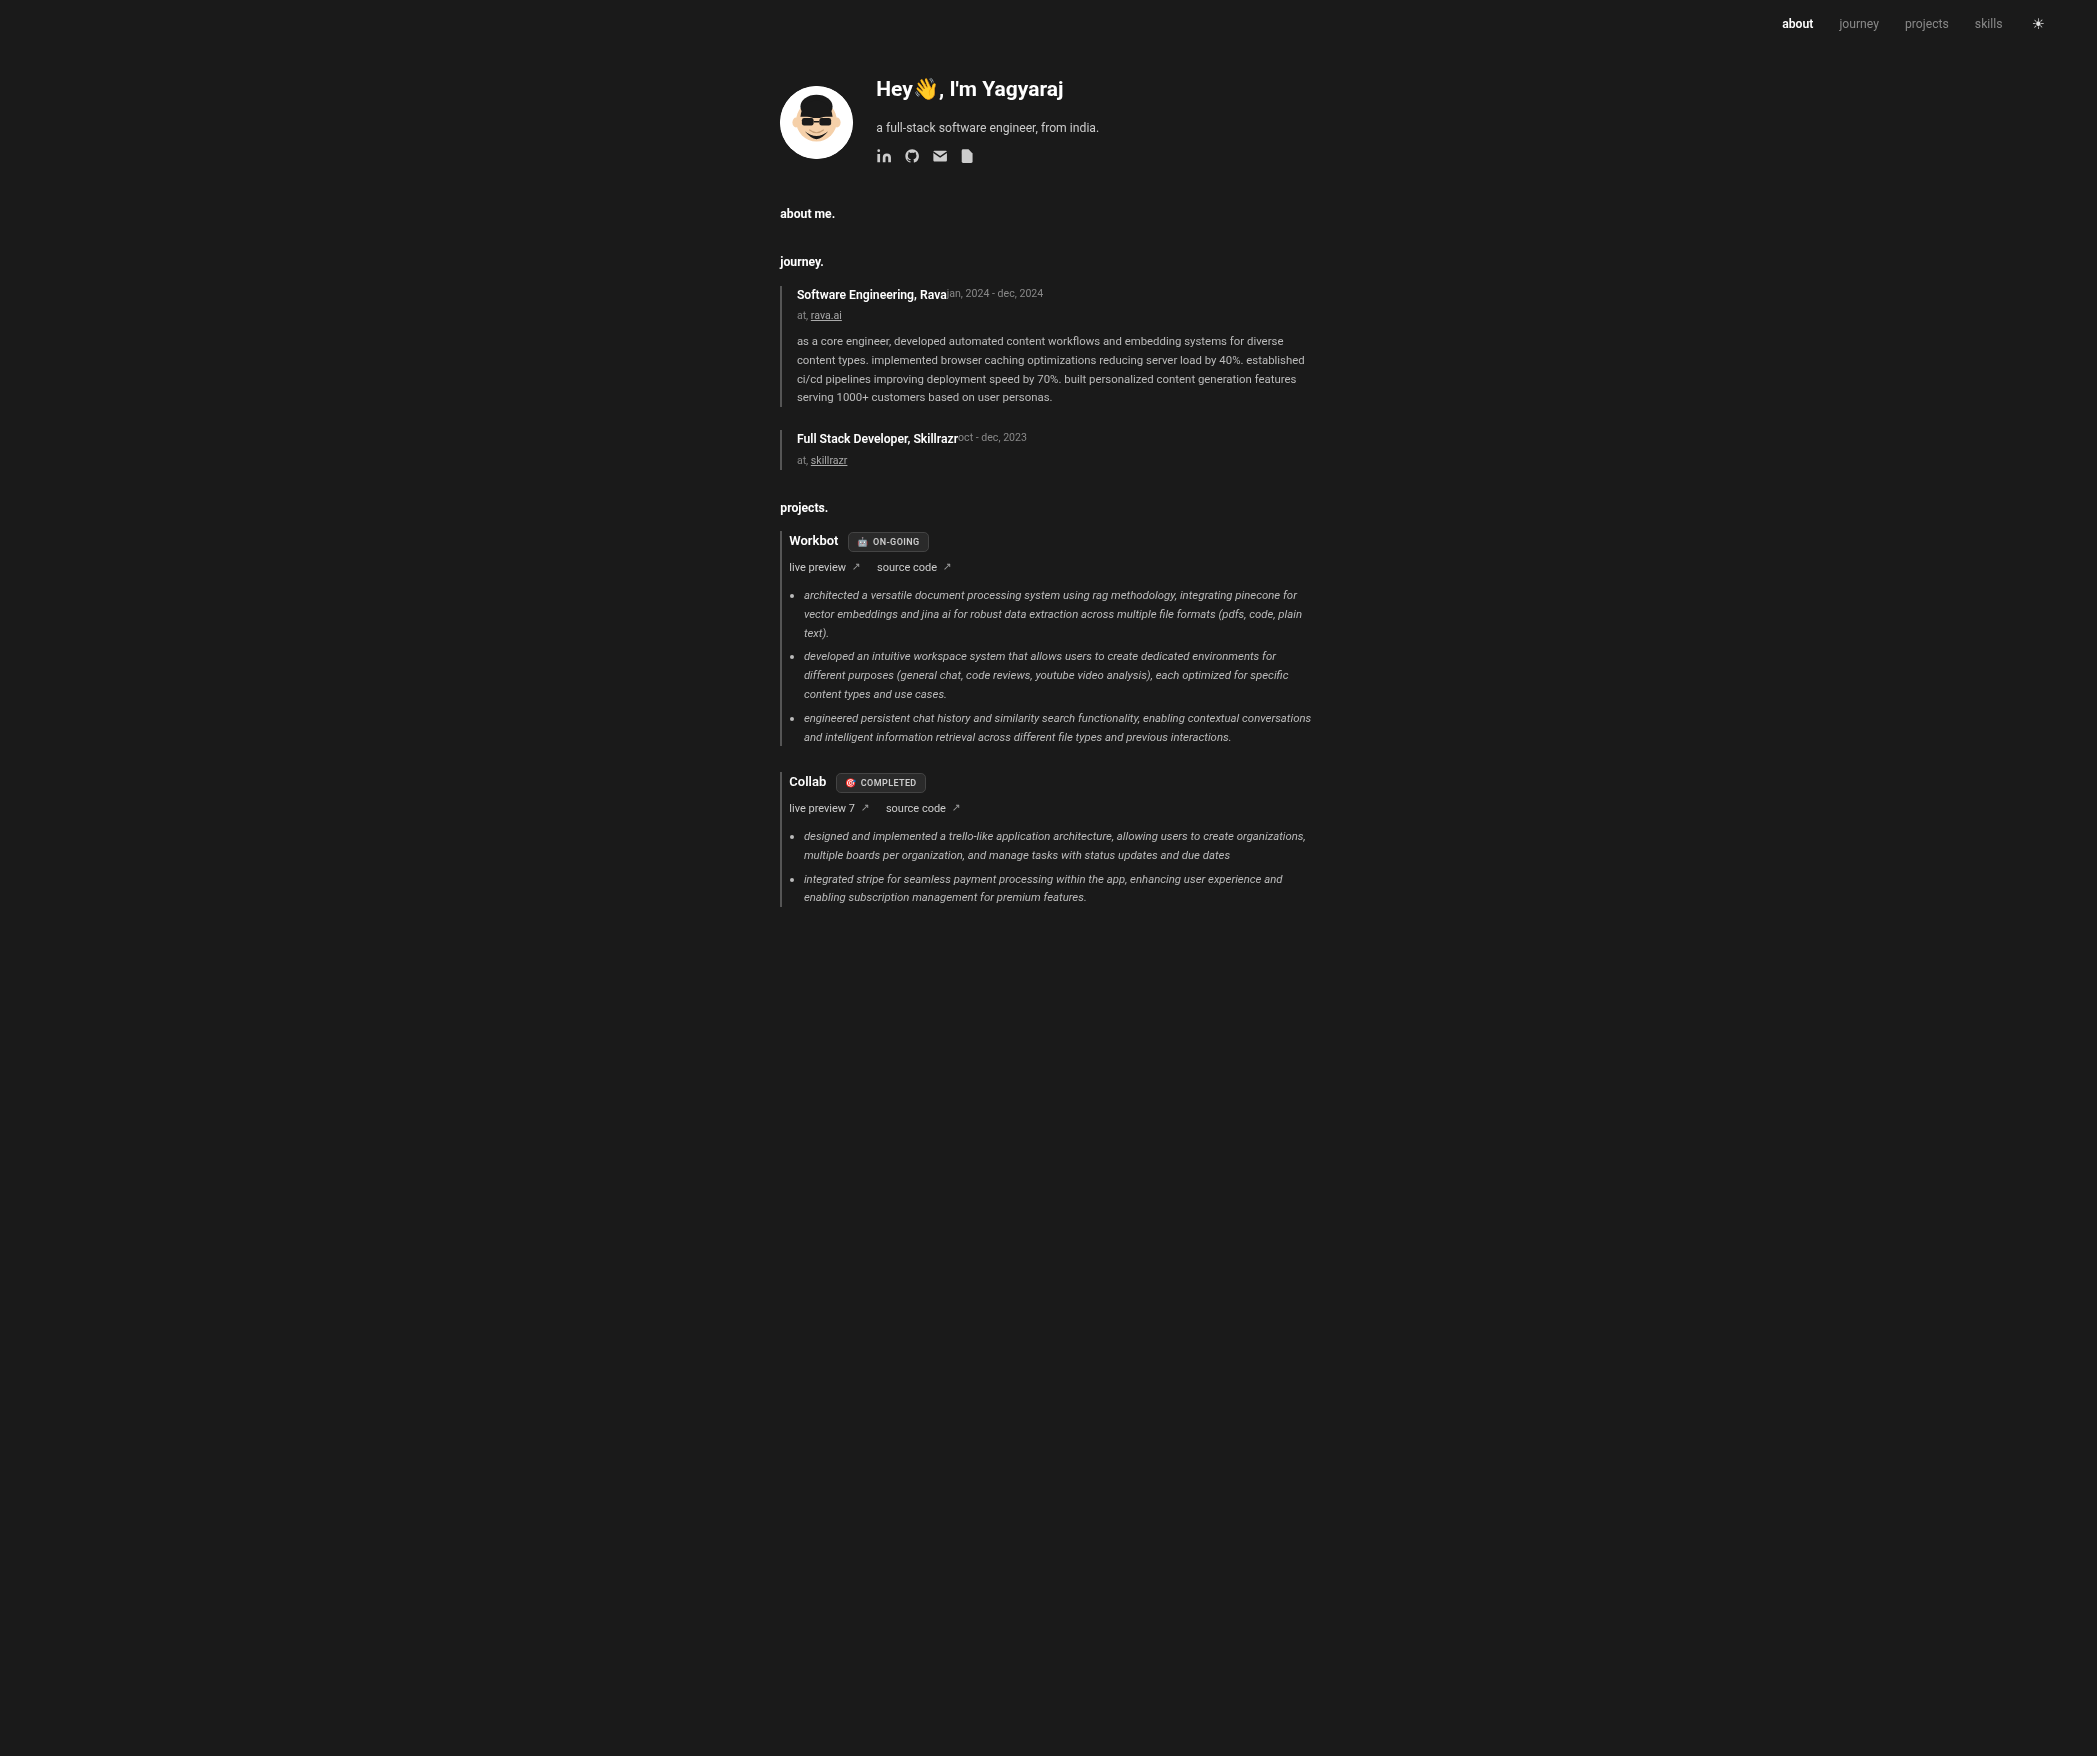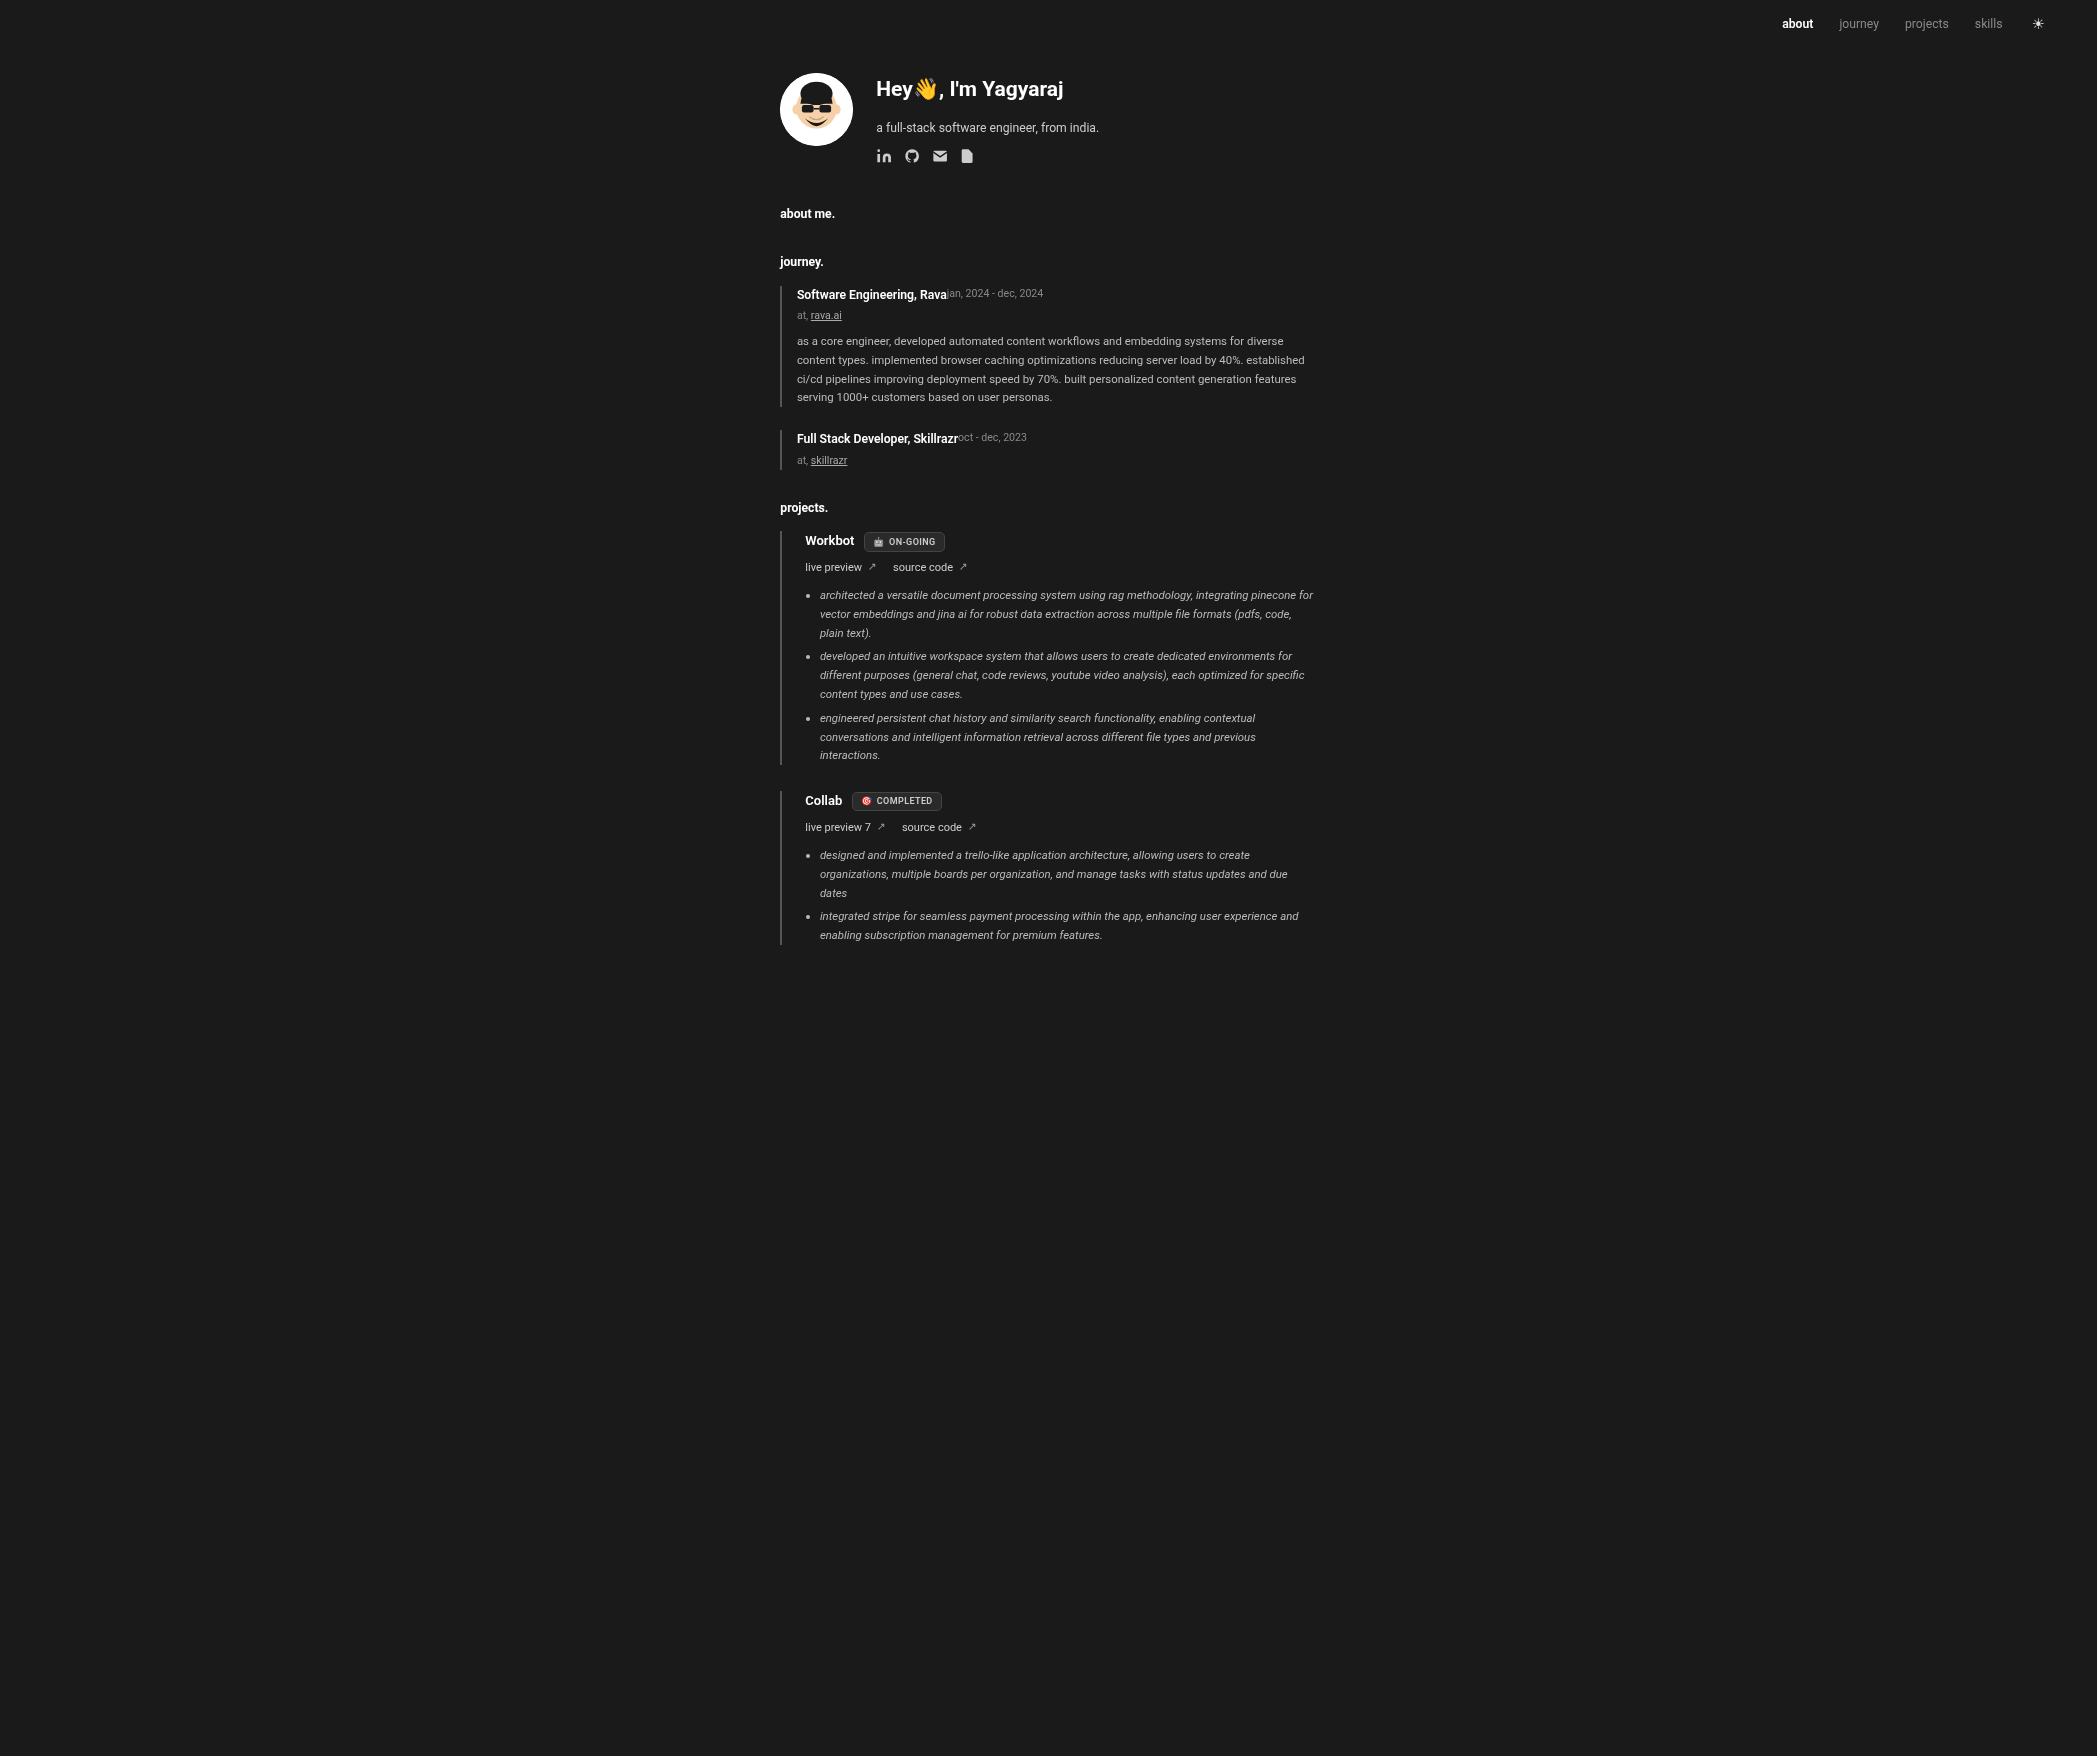--- a/index.html
+++ b/index.html
@@ -40,21 +40,21 @@
       justify-content: center;
       font-size: 14.6px;
     }
     .main-content {
       max-width: 569px;
       margin: 0 auto;
       padding: 24.4px 16.3px 49px 16.3px;
     }
     .profile-header {
       display: flex;
-      align-items: flex-start;
+      align-items: center;
       gap: 23px;
       margin-bottom: 33px;
     }
     .avatar {
       width: 73px;
       height: 73px;
       border-radius: 50%;
       background: #fff;
       overflow: hidden;
       flex-shrink: 0;
@@ -138,21 +138,21 @@
       text-decoration: underline;
       cursor: pointer;
     }
     .journey-desc {
       font-size: 11.4px;
       color: #bbb;
       line-height: 1.65;
     }
     .project-item {
       border-left: 2.4px solid #555;
-      padding-left: 23px;
+      padding-left: 7px;
       margin-bottom: 26px;
     }
     .project-header {
       display: flex;
       align-items: center;
       gap: 9.8px;
       margin-bottom: 6.5px;
     }
     .project-name {
       font-weight: 600;

